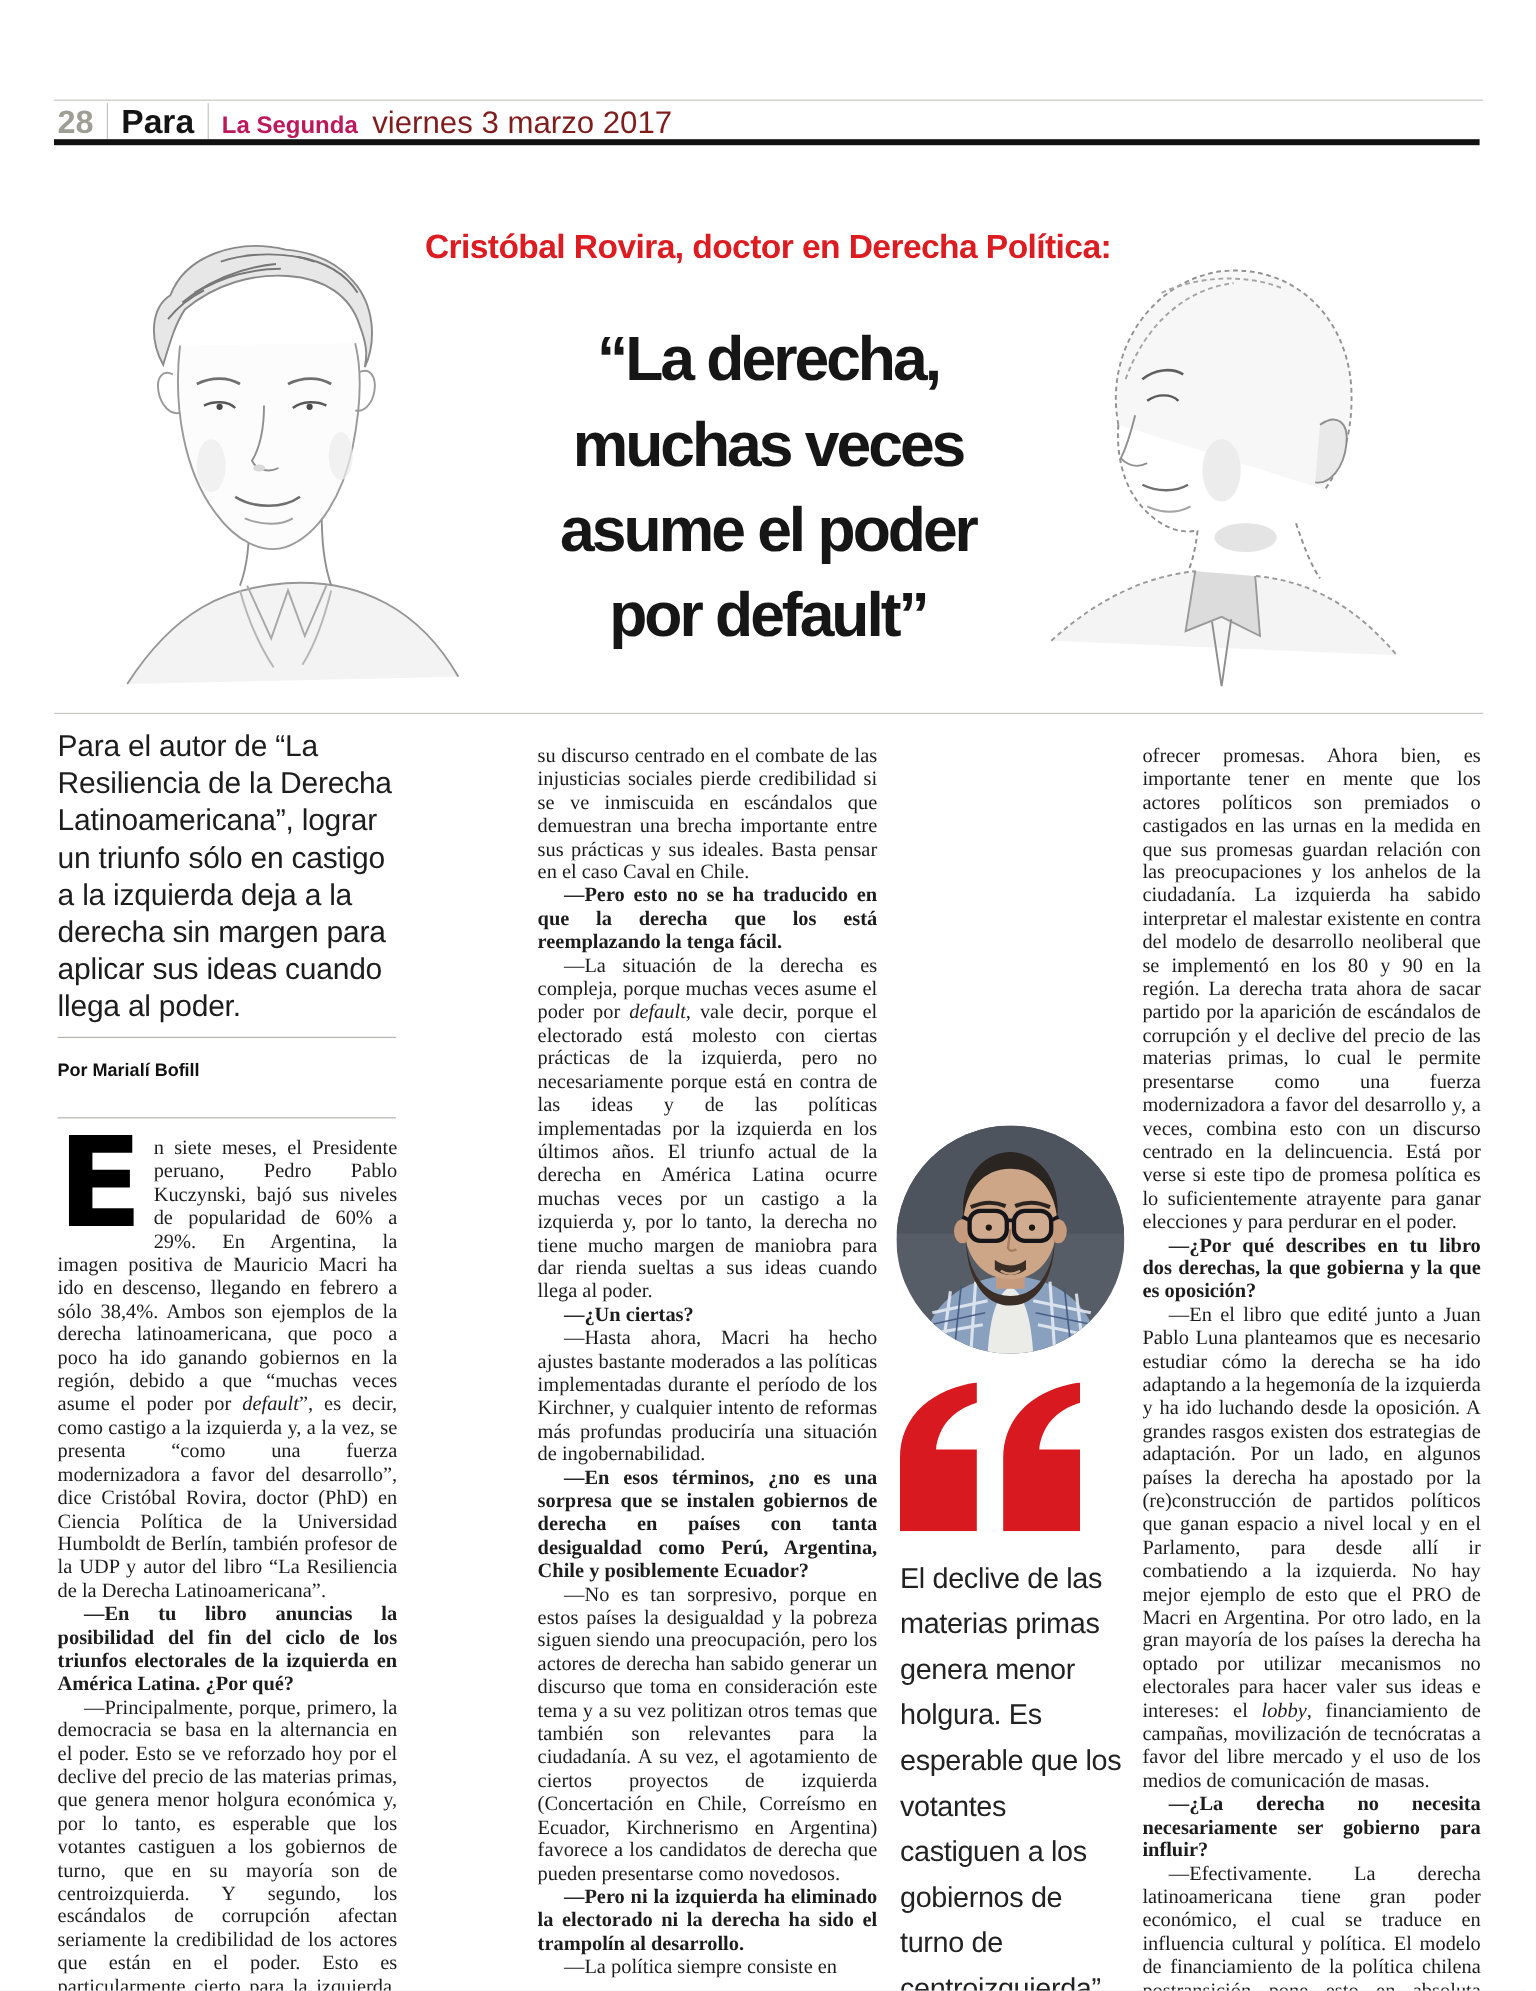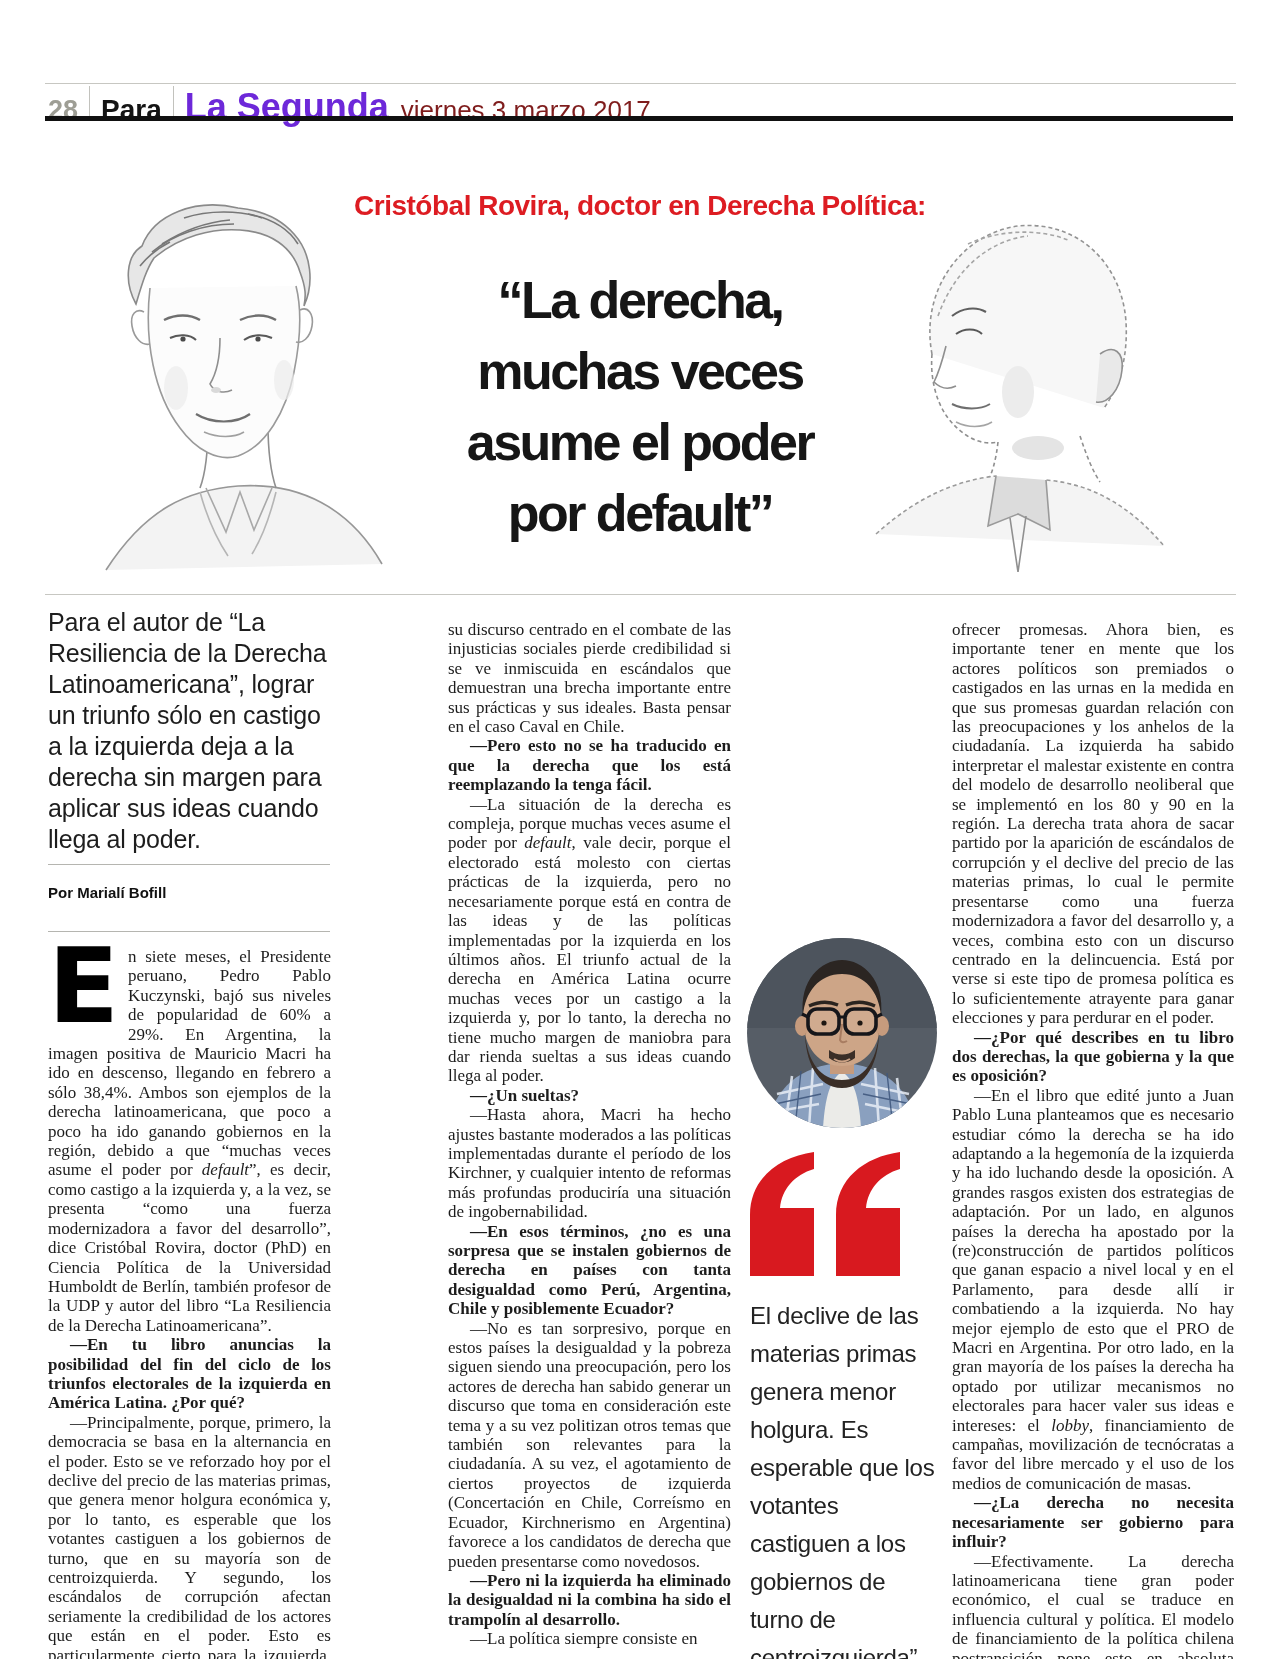--- a/index.html
+++ b/index.html
@@ -5,21 +5,21 @@
   html,body{margin:0;padding:0;background:#e9e9e9;}
   #page{position:relative;width:1280px;height:1659px;background:#ffffff;margin:0 auto;
         overflow:hidden;font-family:"Liberation Sans",sans-serif;}
   .abs{position:absolute;}
   
   .rule-thin{height:1px;background:#c7c7c2;}
   .rule-thick{height:5px;background:#111111;}
   .hdr-txt{top:86px;height:30px;display:flex;align-items:baseline;}
   .hdr-num{font-weight:bold;font-size:27px;color:#9e9e95;}
   .hdr-sec{font-weight:bold;font-size:28px;color:#141414;}
-  .hdr-paper{font-weight:bold;font-size:36px;color:#6d28d9;}
+  .hdr-paper{font-weight:bold;font-size:20px;color:#be185d;}
   .hdr-date{font-size:26px;color:#7f1d1d;font-weight:normal;}
   .hdr-sep{width:1px;background:#c2c2bd;align-self:stretch;margin:0 11px;}
   
   .kicker{top:190px;left:45px;width:1190px;text-align:center;font-weight:bold;
           font-size:28px;color:#dd1c22;letter-spacing:-0.5px;}
   .headline{top:228px;left:300px;width:680px;text-align:center;font-weight:bold;
             font-size:52px;line-height:71px;color:#161616;letter-spacing:-2.5px;
             white-space:pre-line;margin-top:37px;}
   
   .lede{top:607px;left:48px;width:292px;font-size:25px;line-height:31px;color:#1d1d1d;
@@ -125,25 +125,25 @@
 
   <div id="col1-container" class="abs bodycol" style="top:947px;left:48px;width:283px;">
       <p class="bp first"><span class="dropcap">E</span>n siete meses, el Presidente peruano, Pedro Pablo Kuczynski, bajó sus niveles de popularidad de 60% a 29%. En Argentina, la imagen positiva de Mauricio Macri ha ido en descenso, llegando en febrero a sólo 38,4%. Ambos son ejemplos de la derecha latinoamericana, que poco a poco ha ido ganando gobiernos en la región, debido a que “muchas veces asume el poder por <em>default</em>”, es decir, como castigo a la izquierda y, a la vez, se presenta “como una fuerza modernizadora a favor del desarrollo”, dice Cristóbal Rovira, doctor (PhD) en Ciencia Política de la Universidad Humboldt de Berlín, también profesor de la UDP y autor del libro “La Resiliencia de la Derecha Latinoamericana”.</p>
       <p class="bp q">—En tu libro anuncias la posibilidad del fin del ciclo de los triunfos electorales de la izquierda en América Latina. ¿Por qué?</p>
       <p class="bp">—Principalmente, porque, primero, la democracia se basa en la alternancia en el poder. Esto se ve reforzado hoy por el declive del precio de las materias primas, que genera menor holgura económica y, por lo tanto, es esperable que los votantes castiguen a los gobiernos de turno, que en su mayoría son de centroizquierda. Y segundo, los escándalos de corrupción afectan seriamente la credibilidad de los actores que están en el poder. Esto es particularmente cierto para la izquierda, ya que</p>
     </div>
   <div id="col2-container" class="abs bodycol" style="top:620px;left:448px;width:283px;">
       <p class="bp first">su discurso centrado en el combate de las injusticias sociales pierde credibilidad si se ve inmiscuida en escándalos que demuestran una brecha importante entre sus prácticas y sus ideales. Basta pensar en el caso Caval en Chile.</p>
       <p class="bp q">—Pero esto no se ha traducido en que la derecha que los está reemplazando la tenga fácil.</p>
       <p class="bp">—La situación de la derecha es compleja, porque muchas veces asume el poder por <em>default</em>, vale decir, porque el electorado está molesto con ciertas prácticas de la izquierda, pero no necesariamente porque está en contra de las ideas y de las políticas implementadas por la izquierda en los últimos años. El triunfo actual de la derecha en América Latina ocurre muchas veces por un castigo a la izquierda y, por lo tanto, la derecha no tiene mucho margen de maniobra para dar rienda sueltas a sus ideas cuando llega al poder.</p>
-      <p class="bp q">—¿Un sueltas?</p>
+      <p class="bp q">—¿Un ciertas?</p>
       <p class="bp">—Hasta ahora, Macri ha hecho ajustes bastante moderados a las políticas implementadas durante el período de los Kirchner, y cualquier intento de reformas más profundas produciría una situación de ingobernabilidad.</p>
       <p class="bp q">—En esos términos, ¿no es una sorpresa que se instalen gobiernos de derecha en países con tanta desigualdad como Perú, Argentina, Chile y posiblemente Ecuador?</p>
       <p class="bp">—No es tan sorpresivo, porque en estos países la desigualdad y la pobreza siguen siendo una preocupación, pero los actores de derecha han sabido generar un discurso que toma en consideración este tema y a su vez politizan otros temas que también son relevantes para la ciudadanía. A su vez, el agotamiento de ciertos proyectos de izquierda (Concertación en Chile, Correísmo en Ecuador, Kirchnerismo en Argentina) favorece a los candidatos de derecha que pueden presentarse como novedosos.</p>
-      <p class="bp q">—Pero ni la izquierda ha eliminado la desigualdad ni la combina ha sido el trampolín al desarrollo.</p>
+      <p class="bp q">—Pero ni la izquierda ha eliminado la electorado ni la derecha ha sido el trampolín al desarrollo.</p>
       <p class="bp">—La política siempre consiste en</p>
     </div>
   <div id="col4-container" class="abs bodycol" style="top:620px;left:952px;width:282px;">
       <p class="bp first">ofrecer promesas. Ahora bien, es importante tener en mente que los actores políticos son premiados o castigados en las urnas en la medida en que sus promesas guardan relación con las preocupaciones y los anhelos de la ciudadanía. La izquierda ha sabido interpretar el malestar existente en contra del modelo de desarrollo neoliberal que se implementó en los 80 y 90 en la región. La derecha trata ahora de sacar partido por la aparición de escándalos de corrupción y el declive del precio de las materias primas, lo cual le permite presentarse como una fuerza modernizadora a favor del desarrollo y, a veces, combina esto con un discurso centrado en la delincuencia. Está por verse si este tipo de promesa política es lo suficientemente atrayente para ganar elecciones y para perdurar en el poder.</p>
       <p class="bp q">—¿Por qué describes en tu libro dos derechas, la que gobierna y la que es oposición?</p>
       <p class="bp">—En el libro que edité junto a Juan Pablo Luna planteamos que es necesario estudiar cómo la derecha se ha ido adaptando a la hegemonía de la izquierda y ha ido luchando desde la oposición. A grandes rasgos existen dos estrategias de adaptación. Por un lado, en algunos países la derecha ha apostado por la (re)construcción de partidos políticos que ganan espacio a nivel local y en el Parlamento, para desde allí ir combatiendo a la izquierda. No hay mejor ejemplo de esto que el PRO de Macri en Argentina. Por otro lado, en la gran mayoría de los países la derecha ha optado por utilizar mecanismos no electorales para hacer valer sus ideas e intereses: el <em>lobby</em>, financiamiento de campañas, movilización de tecnócratas a favor del libre mercado y el uso de los medios de comunicación de masas.</p>
       <p class="bp q">—¿La derecha no necesita necesariamente ser gobierno para influir?</p>
       <p class="bp">—Efectivamente. La derecha latinoamericana tiene gran poder económico, el cual se traduce en influencia cultural y política. El modelo de financiamiento de la política chilena postransición pone esto en absoluta evidencia.</p>
     </div>
 

